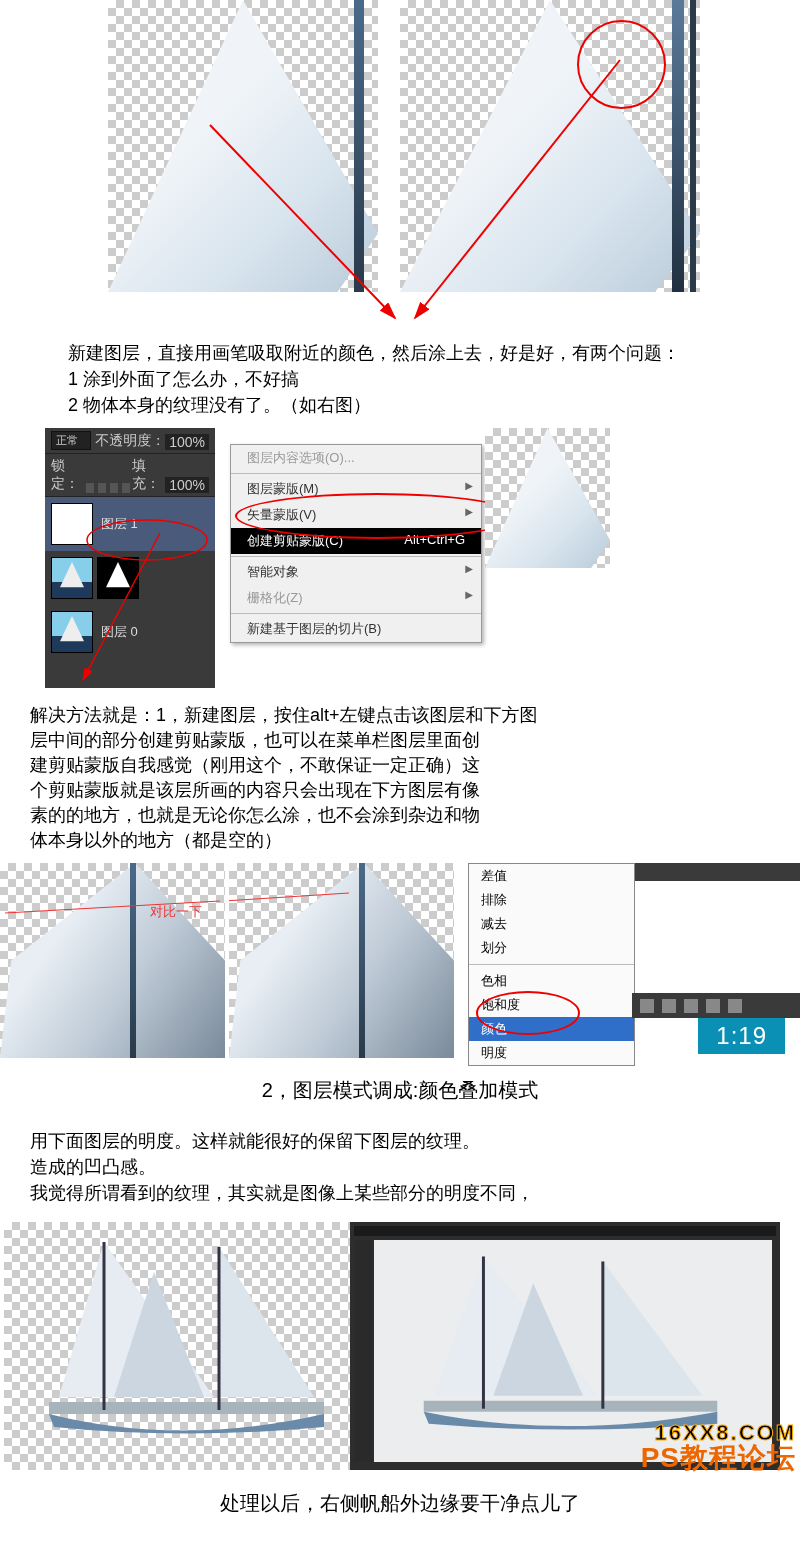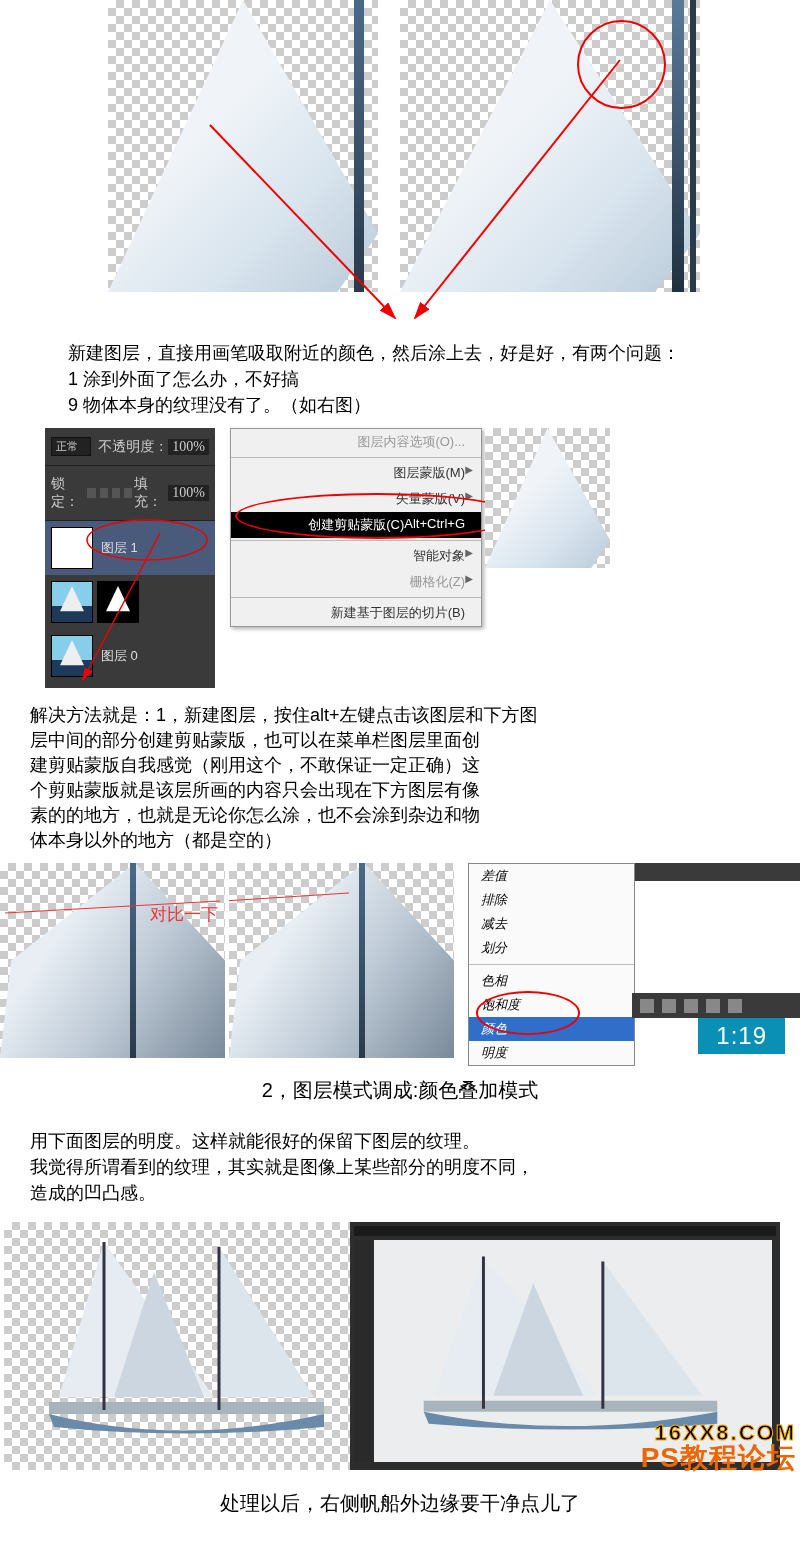--- a/index.html
+++ b/index.html
@@ -40,21 +40,21 @@
     border-radius: 50%;
   }
   .ps-panel {
     background: #3a3a3a;
     color: #ccc;
     font-size: 11px;
     width: 170px;
     height: 260px;
     position: relative;
   }
-  .ps-panel-row { display:flex; align-items:center; padding:9px 6px; border-bottom:1px solid #222;font-family:Liberation Serif, serif; }
+  .ps-panel-row { display:flex; align-items:flex-end; padding:3px 6px; border-bottom:1px solid #222; }
   .opacity-label { font-size:14px; }
   .layer-thumb { width:40px; height:40px; background:#666; margin:2px; border:1px solid #000; display:inline-block; vertical-align:middle; }
   .layer-thumb.checker { background-color:#fff; }
   .layer-thumb.boat { background: linear-gradient(#87ceeb 60%, #1e3a5a 60%); position:relative; }
   .layer-thumb.boat::after { content:""; position:absolute; top:4px; left:8px; width:24px; height:28px; background:#eee; clip-path:polygon(50% 0,100% 90%,0 90%);}
   .layer-thumb.mask { background:#000; position:relative;}
   .layer-thumb.mask::after { content:""; position:absolute; top:4px; left:8px; width:24px; height:28px; background:#fff; clip-path:polygon(50% 0,100% 90%,0 90%);}
   .layer-row { padding:4px; display:flex; align-items:center; }
   .layer-name-ps { color:#ddd; font-size:13px; margin-left:6px; }
   .context-menu {
@@ -69,41 +69,41 @@
   .menu-sep { height:1px; background:#bbb; margin:2px 0;}
   .menu-item .arrow-r { position:absolute; right:8px; font-size:10px; color:#666;}
   .shortcut { float:right; }
   .red-ellipse { position:absolute; border:2px solid #e00; border-radius:50%/50%; }
   .blend-menu {
     background:#fafafa;
     border:1px solid #888;
     font-size:13px;
     width:165px;
   }
-  .blend-item { padding:3px 12px;font-style:italic; }
+  .blend-item { padding:3px 12px; }
   .blend-item.selected { background:#2f6fc9; color:#fff; }
   .toolbar-strip {
     background:#3a3a3a; height:25px; display:flex; align-items:center; padding:0 4px;
   }
   .time-box {
     background:#0a8fb5; color:#fff; font-size:24px; padding:4px 18px; letter-spacing:1px;
   }
   .result-panel {
     position:relative;
   }
   .boat-svg { position:absolute; }
   .caption { text-align:center; font-size:20px; padding:14px 0;}
   .watermark {
     position:absolute; right:4px; bottom:4px;
     font-family: Arial Black, sans-serif;
     font-weight:900; text-align:right; line-height:1;
   }
   .wm-top { color:#000; font-size:22px; letter-spacing:2px; -webkit-text-stroke: 1px #fa0;}
   .wm-bot { color:#e60; font-size:28px; letter-spacing:1px;}
-  .label-red { position:absolute; color:#e33; font-size:17px; font-family: KaiTi, serif;}
+  .label-red { position:absolute; color:#e33; font-size:13px; font-family: KaiTi, serif;}
 </style>
 </head>
 <body>
 
 <div style="position:relative; height:330px;">
   <div class="sail-img checker" style="position:absolute; left:108px; top:0; width:270px; height:292px;">
     <div class="sail-shape"></div>
     <div class="mast" style="right:14px; top:0; width:10px; height:100%;"></div>
   </div>
   <div class="sail-img checker" style="position:absolute; left:400px; top:0; width:300px; height:292px;">
@@ -119,21 +119,21 @@
       </marker>
     </defs>
     <line x1="210" y1="125" x2="395" y2="318" stroke="#e00" stroke-width="2" marker-end="url(#ah)"></line>
     <line x1="620" y1="60" x2="415" y2="318" stroke="#e00" stroke-width="2" marker-end="url(#ah)"></line>
   </svg>
 </div>
 
 <div class="text-block" style="padding-left:68px; padding-right:20px;">
   <div>新建图层，直接用画笔吸取附近的颜色，然后涂上去，好是好，有两个问题：</div>
   <div>1  涂到外面了怎么办，不好搞</div>
-  <div>9  物体本身的纹理没有了。（如右图）</div>
+  <div>2  物体本身的纹理没有了。（如右图）</div>
 </div>
 
 <div style="position:relative; height:265px; margin-left:45px;">
 
   <div class="ps-panel">
     <div class="ps-panel-row">
       <span style="background:#222;padding:1px 12px 1px 4px;border:1px solid #111;">正常</span>
       <span style="flex:1"></span>
       <span class="opacity-label">不透明度：</span>
       <span class="opacity-label" style="background:#222;padding:0 4px;">100%</span>
@@ -164,21 +164,21 @@
   <svg style="position:absolute; left:0; top:0;" width="180" height="265">
     <defs>
         <marker id="ah2" markerWidth="10" markerHeight="10" refX="8" refY="3" orient="auto">
           <path d="M0,0 L9,3 L0,6 Z" fill="#e00"></path>
         </marker>
       </defs>
     <line x1="115" y1="105" x2="38" y2="252" stroke="#e00" stroke-width="1.5" marker-end="url(#ah2)"></line>
     <ellipse cx="102" cy="112" rx="60" ry="20" fill="none" stroke="#e00" stroke-width="1.5"></ellipse>
   </svg>
 
-  <div class="context-menu" style="position:absolute; left:185px; top:0;text-align:right;">
+  <div class="context-menu" style="position:absolute; left:185px; top:16px;">
     <div class="menu-item" style="color:#999;">图层内容选项(O)...</div>
     <div class="menu-sep"></div>
     <div class="menu-item"><span>图层蒙版(M)</span><span class="arrow-r">▶</span></div>
     <div class="menu-item"><span>矢量蒙版(V)</span><span class="arrow-r">▶</span></div>
     <div class="menu-item hover"><span>创建剪贴蒙版(C)</span><span class="shortcut">Alt+Ctrl+G</span></div>
     <div class="menu-sep"></div>
     <div class="menu-item"><span>智能对象</span><span class="arrow-r">▶</span></div>
     <div class="menu-item" style="color:#999;"><span>栅格化(Z)</span><span class="arrow-r">▶</span></div>
     <div class="menu-sep"></div>
     <div class="menu-item">新建基于图层的切片(B)</div>
@@ -237,22 +237,22 @@
       <span style="width:14px;height:14px;background:#888;margin:0 4px;"></span>
     </div>
     <div class="time-box" style="position:absolute; right:15px; top:155px;">1:19</div>
   </div>
 </div>
 
 <div class="caption">2，图层模式调成:颜色叠加模式</div>
 
 <div class="text-block">
   <div>用下面图层的明度。这样就能很好的保留下图层的纹理。</div>
+  <div>造成的凹凸感。</div>
   <div>我觉得所谓看到的纹理，其实就是图像上某些部分的明度不同，</div>
-  <div>造成的凹凸感。</div>
 </div>
 
 <div style="display:flex; padding:6px 4px; position:relative;">
   <div class="result-panel checker" style="width:346px; height:248px; position:relative;">
     <svg class="boat-svg" viewBox="0 0 346 248" width="346" height="248">
       <polygon points="100,20 210,175 55,175" fill="#e6ecf2"></polygon>
       <polygon points="215,25 310,175 215,175" fill="#dce4ec"></polygon>
       <polygon points="150,50 200,175 110,175" fill="#ccd6e0"></polygon>
       <rect x="45" y="180" width="275" height="12" fill="#a8b4bc"></rect>
       <path d="M45,192 Q175,225 320,192 L320,205 Q180,218 50,205 Z" fill="#6a8aaa"></path>

